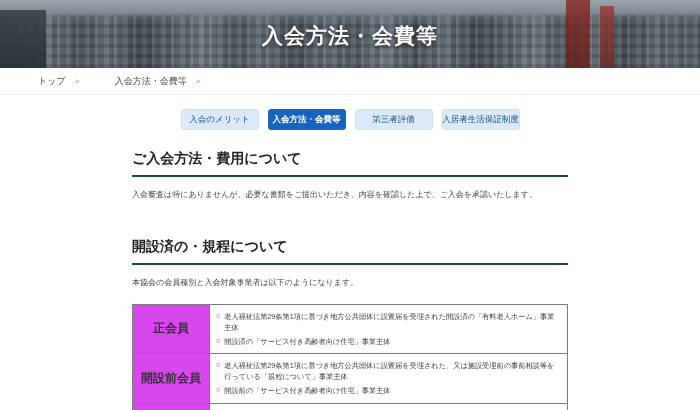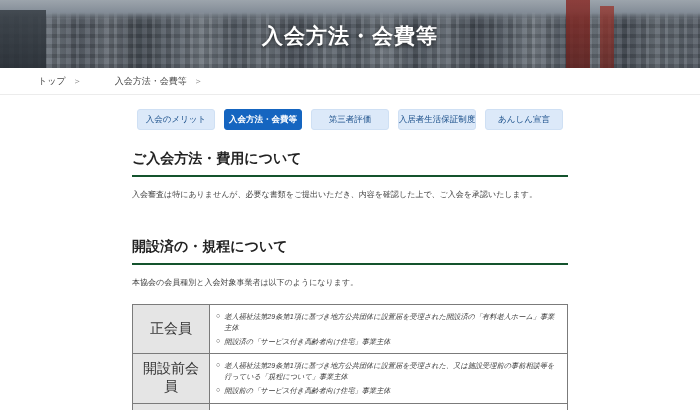--- a/index.html
+++ b/index.html
@@ -170,30 +170,29 @@
     border: 1px solid #7b7b7b;
   }
   table.members td {
     border: 1px solid #7b7b7b;
     vertical-align: middle;
     padding: 6px 6px;
   }
   td.cat {
     width: 64px;
     text-align: center;
-    background: #e5e5e5;
-    font-size: 14px;
-    font-weight: normal;
+    background: #d946ef;
+    font-size: 12px;
+    font-weight: bold;
     color: #333333;
   }
   td.desc {
     font-size: 7.2px;
     line-height: 1.55;
     color: #3a3a3a;
-    font-style: italic;
   }
   .bullet {
     display: flex;
     align-items: flex-start;
     margin-bottom: 3px;
   }
   .bullet:last-child { margin-bottom: 0; }
   .bullet .mark {
     flex: 0 0 auto;
     margin-right: 4px;
@@ -221,21 +220,20 @@
   <span class="sep">＞</span>
   <span class="crumb">入会方法・会費等</span>
   <span class="sep">＞</span>
 </div>
 
 <div class="tabs">
   <div class="tab">入会のメリット</div>
   <div class="tab active">入会方法・会費等</div>
   <div class="tab">第三者評価</div>
   <div class="tab">入居者生活保証制度</div>
-  <div class="tab">あんしん宣言</div>
 </div>
 
 <div class="content">
   <div class="inner">
 
     <h2 class="section-title">ご入会方法・費用について</h2>
     <p class="lead">入会審査は特にありませんが、必要な書類をご提出いただき、内容を確認した上で、ご入会を承認いたします。</p>
 
     <div class="spacer-lg"></div>
 

